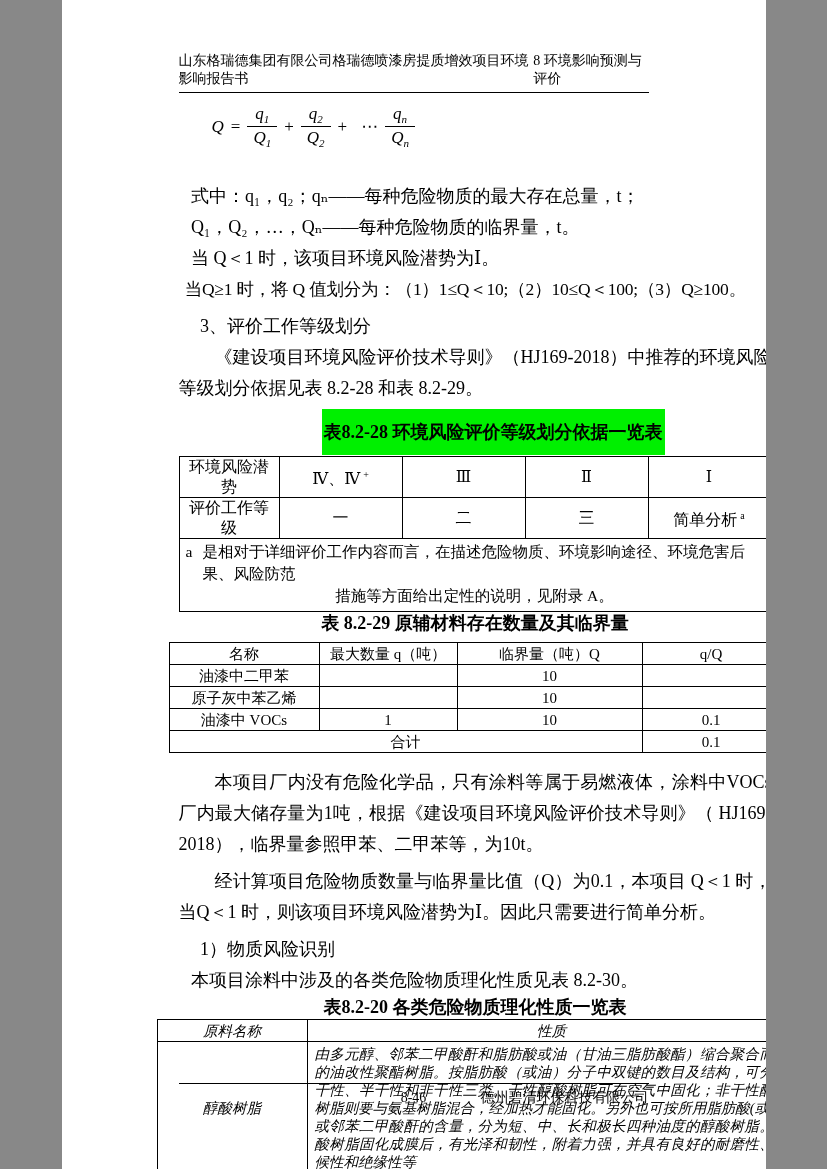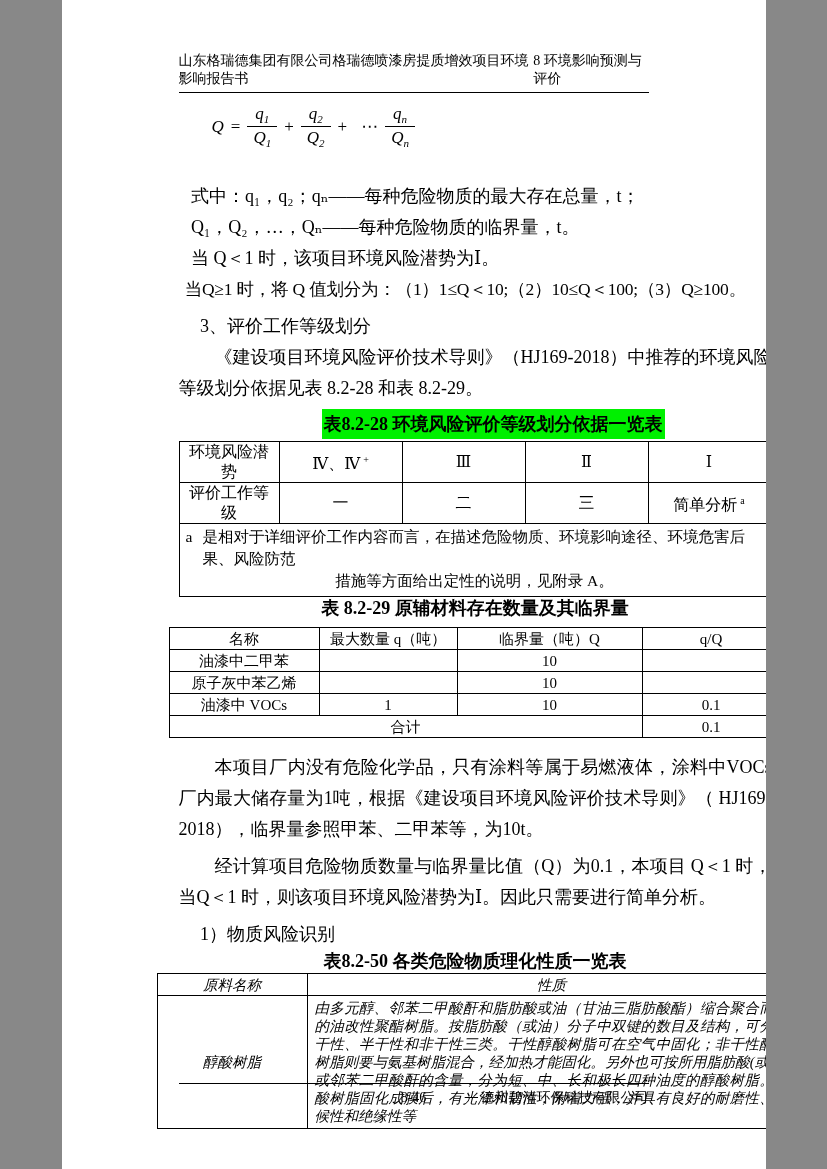--- a/index.html
+++ b/index.html
@@ -44,21 +44,21 @@
   .mt { margin-top:14px; }
   .mt-s { margin-top:6px; }
   
   .tbl-title {
     text-align:center; font-weight:bold; font-size:18px;
     line-height:22px; margin:0; text-indent:0;
   }
   .highlight-wrap { text-align:center; margin-top:5px; text-indent:0; }
   .highlight-title {
     display:inline-block; font-weight:bold; font-size:18px; line-height:22px;
-    padding:4px 2px; transform:translateX(18px);
+    padding:12px 2px; transform:translateX(18px);
   }
   table { border-collapse:collapse; table-layout:fixed; }
   td { border:1px solid #000; text-align:center; padding:0 4px; overflow:hidden; }
   .t28 { width:591px; margin-top:1px; font-size:16px;border-radius:9px; }
   .t28 td { height:25px; line-height:20px; }
   .t28 td.fn-cell { height:auto; padding:2px 6px 4px; font-size:15.5px; line-height:22px; text-align:left; }
   .fn-line1 { display:flex; }
   .fn-marker { flex:0 0 auto; margin-right:10px; }
   .fn-line2 { text-align:center; }
   .fn-sup { font-size:10px; vertical-align:super; margin-left:3px; }
@@ -191,22 +191,23 @@
       <tr>
         <td colspan="3">合计</td>
         <td>0.1</td>
       </tr>
     </tbody>
       </table>
 
     <div class="para-indent mt">本项目厂内没有危险化学品，只有涂料等属于易燃液体，涂料中VOCs厂内最大储存量为1吨，根据《建设项目环境风险评价技术导则》（ HJ169-2018），临界量参照甲苯、二甲苯等，为10t。</div>
     <div class="para-indent mt-s">经计算项目危险物质数量与临界量比值（Q）为0.1，本项目 Q＜1 时，当Q＜1 时，则该项目环境风险潜势为Ⅰ。因此只需要进行简单分析。</div>
     <div class="h3">1）物质风险识别</div>
-
-    <div class="tbl-title mt-s">表8.2-50   各类危险物质理化性质一览表</div>
+    <div class="note-line">本项目涂料中涉及的各类危险物质理化性质见表 8.2-30。</div>
+
+    <div class="tbl-title mt-s">表8.2-20   各类危险物质理化性质一览表</div>
     <table class="t30">
       <colgroup>
           <col style="width:150px">
           <col>
         </colgroup>
       <tbody>
           <tr>
         <td>原料名称</td>
         <td>性质</td>
       </tr>

